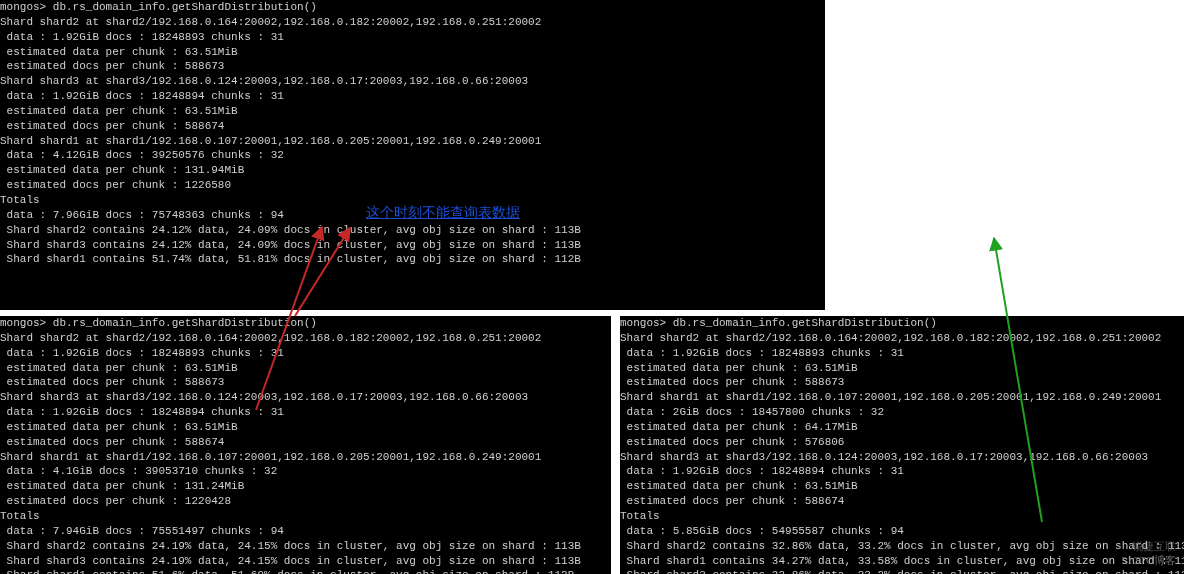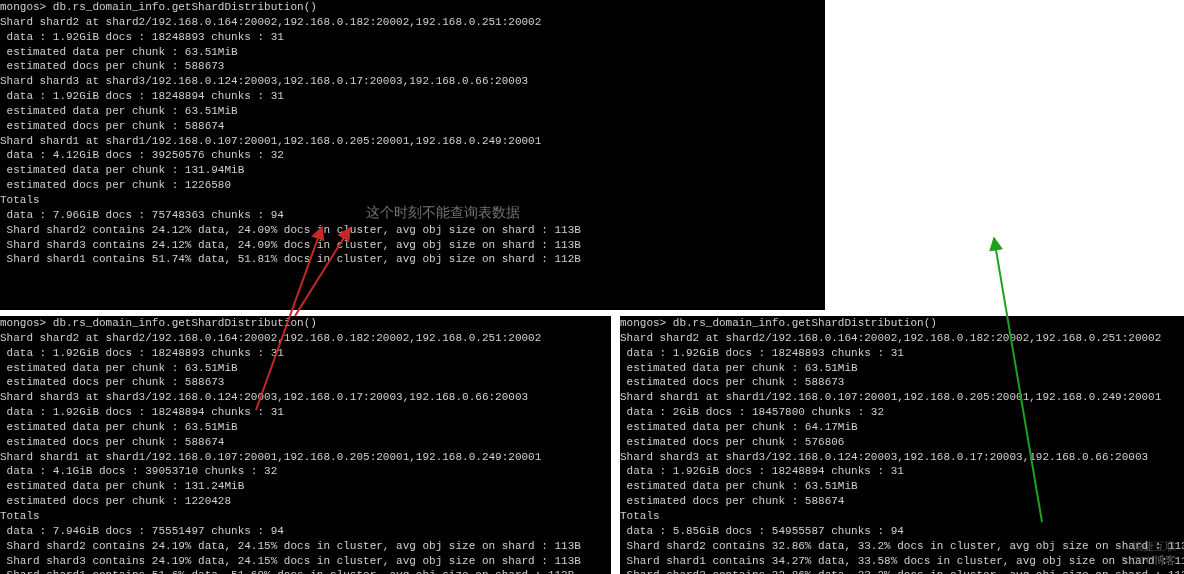--- a/index.html
+++ b/index.html
@@ -1,20 +1,20 @@
 <!DOCTYPE html>
 <html><head>
 <meta charset="utf-8">
 <style>
   html,body{margin:0;padding:0;background:#fff;font-family:"Consolas","Courier New",monospace;font-size:11px;line-height:1.35;}
   #stage{position:relative;width:1184px;height:574px;overflow:hidden;background:#fff;}
   .term{position:absolute;background:#000;color:#d0d0d0;white-space:pre;overflow:hidden;}
   .term .ln{display:block;white-space:pre;}
   .anno{position:absolute;font-size:14px;font-family:"Microsoft YaHei","Arial",sans-serif;white-space:nowrap;}
-  .red{color:#737373;}
+  .red{color:#1d4ed8;text-decoration:underline;}
   .green{color:#1fa11f;}
   svg.arrow{position:absolute;pointer-events:none;}
   .watermark{position:absolute;right:8px;bottom:6px;color:#999;font-size:11px;opacity:.7;font-family:Liberation Serif, serif;}
   .watermark2{position:absolute;right:8px;bottom:20px;color:#999;font-size:11px;opacity:.55;font-family:"Microsoft YaHei",Arial,sans-serif;}
 </style>
 </head>
 <body>
 
 <div id="stage">
 

